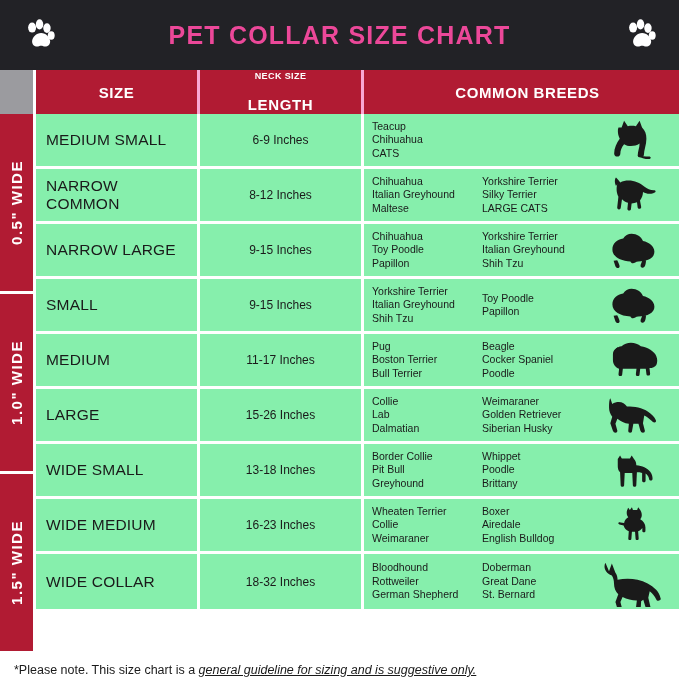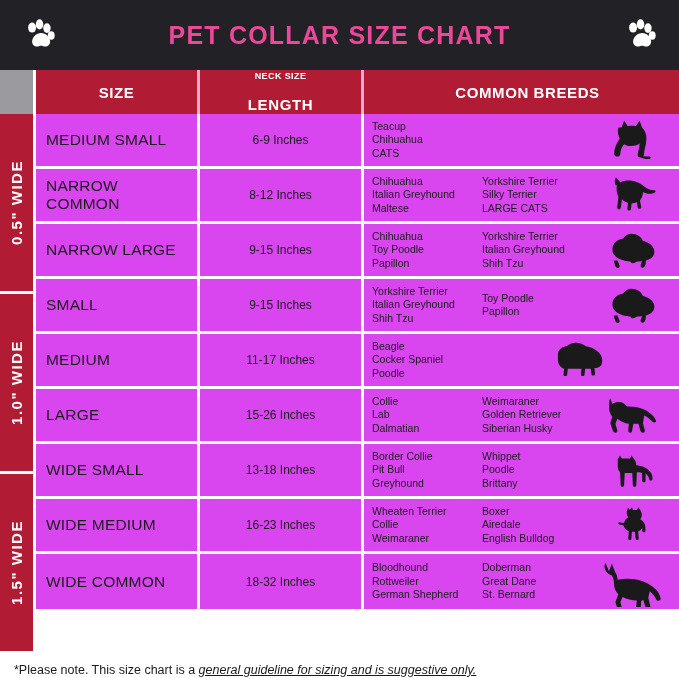--- a/index.html
+++ b/index.html
@@ -132,21 +132,21 @@
     background: #ffffff;
     position: relative;
   }
   .row.group-end { border-bottom: 3px solid #ffffff; }
   .cell {
     border-right: 3px solid #ffffff;
     box-sizing: border-box;
     display: flex;
     align-items: center;
     padding: 0 10px;
-    background: #d946ef;
+    background: #86efac;
   }
   .cell-size {
     width: 164px;
     flex: 0 0 164px;
     font-size: 15.5px;
     letter-spacing: 0.2px;
     color: #1a1a1a;
   }
   .cell-len {
     width: 164px;
@@ -310,20 +310,21 @@
                 <path fill="#1a1a1a" d="M14 34c0-10 8-16 18-18 3-5 8-8 14-8 9 0 16 5 19 12 10 2 19 9 19 18 0 10-11 16-27 16-4 0-6 3-9 3-2 0-3-1-4-3-17-1-30-8-30-20z"></path>
                 <path fill="#1a1a1a" d="M22 52c2 4 4 8 4 10 0 2-1 3-3 3s-3-1-4-3l-3-9zM70 52c0 4-1 8-2 10-1 2-3 3-5 2-2 0-2-2-2-4l3-8z"></path>
               </svg>
             </div>
           </div>
         </div>
         <div class="row h55">
           <div class="cell cell-size">MEDIUM</div>
           <div class="cell cell-len">11-17 Inches</div>
           <div class="cell cell-breeds">
+            <div class="breed-col">Pug<br>Boston Terrier<br>Bull Terrier</div>
             <div class="breed-col">Beagle<br>Cocker Spaniel<br>Poodle</div>
             <div class="silhouette">
               <svg viewBox="0 0 100 70" width="62" height="44" aria-hidden="true">
                 <path fill="#1a1a1a" d="M16 26c0-7 6-12 14-13 4-4 9-6 15-6 6 0 12 2 16 6 11 2 22 8 25 16 2 5 2 10 0 14-2 3-6 5-11 5l1 9c0 2-1 3-3 3s-3-1-3-3l-1-8h-9l-1 9c0 2-1 3-3 3s-3-1-3-3l1-9H32l-1 9c0 2-1 3-3 3s-3-1-3-3l1-9c-6-2-10-7-10-14v-9z"></path>
                 <path fill="#1a1a1a" d="M24 14c-4 2-6 7-5 12 1 4 3 7 6 8-2-7-2-14-1-20z"></path>
               </svg>
             </div>
           </div>
         </div>
         <div class="row h55 group-end">
@@ -362,21 +363,21 @@
             <div class="breed-col">Wheaten Terrier<br>Collie<br>Weimaraner</div>
             <div class="breed-col">Boxer<br>Airedale<br>English Bulldog</div>
             <div class="silhouette">
               <svg viewBox="0 0 100 70" width="52" height="48" aria-hidden="true">
                 <path fill="#1a1a1a" d="M42 6l4-5 2 5h8l2-5 4 5c2 3 3 6 3 10 0 3-1 6-3 8 6 3 10 9 10 16v6c0 2-1 3-3 3s-3-1-3-3v-5c-2 3-5 5-8 6l1 14c0 2-1 3-3 3s-3-1-3-3l-1-13h-6l-1 13c0 2-1 3-3 3s-3-1-3-3l1-14c-5-2-9-6-10-11l-8-2c-2-1-3-2-2-3 0-1 2-2 4-1l7 1c1-5 4-9 8-11-2-2-3-5-3-8 0-4 1-7 3-10z"></path>
               </svg>
             </div>
           </div>
         </div>
         <div class="row h55" style="border-bottom:none">
-          <div class="cell cell-size">WIDE COMMON</div>
+          <div class="cell cell-size">WIDE COLLAR</div>
           <div class="cell cell-len">18-32 Inches</div>
           <div class="cell cell-breeds">
             <div class="breed-col">Bloodhound<br>Rottweiler<br>German Shepherd</div>
             <div class="breed-col">Doberman<br>Great Dane<br>St. Bernard</div>
             <div class="silhouette">
               <svg viewBox="0 0 100 70" width="72" height="50" aria-hidden="true">
                 <path fill="#1a1a1a" d="M10 8l5 12 4-11 5 13c2 3 3 6 3 10 9-2 19-2 28 0 10 2 19 7 26 14 3 3 5 7 6 11 1 2 0 4-2 4-2 1-3 0-4-2-2-4-5-8-9-11l-2 9 4 17c1 2 0 4-2 4-2 1-4 0-4-2l-5-16-3 2-1 16c0 2-2 3-4 3s-3-2-3-4l2-16c-7 0-14-2-20-5l-3 7 4 16c1 2 0 4-2 4s-4-1-4-3l-5-17 4-11c-4-4-6-9-6-15 0-4-1-8-3-11C9 22 7 14 10 8z"></path>
               </svg>
             </div>
           </div>

